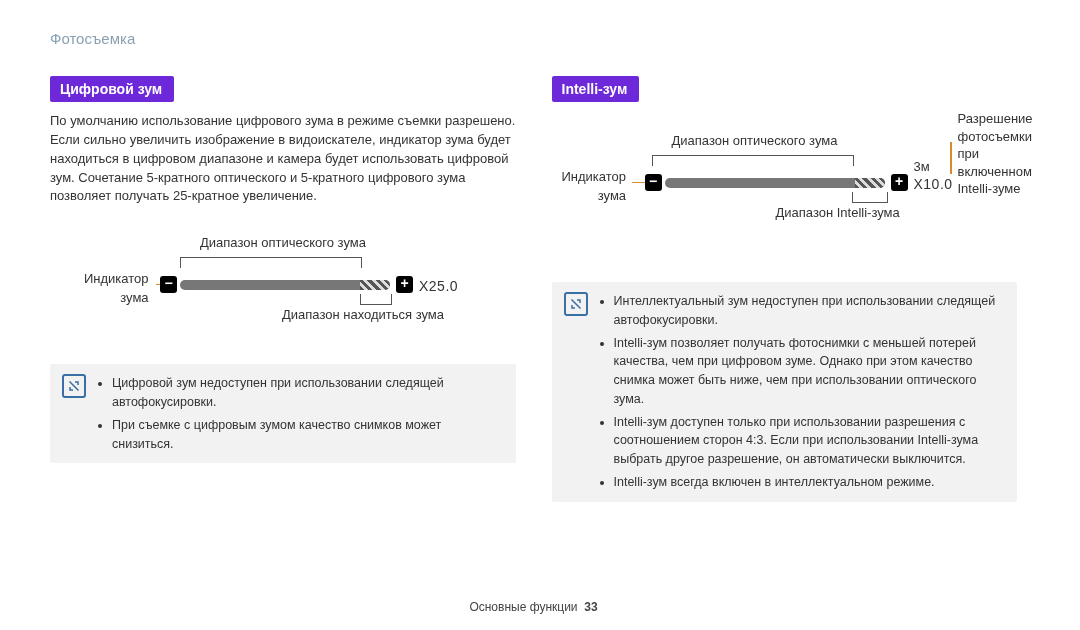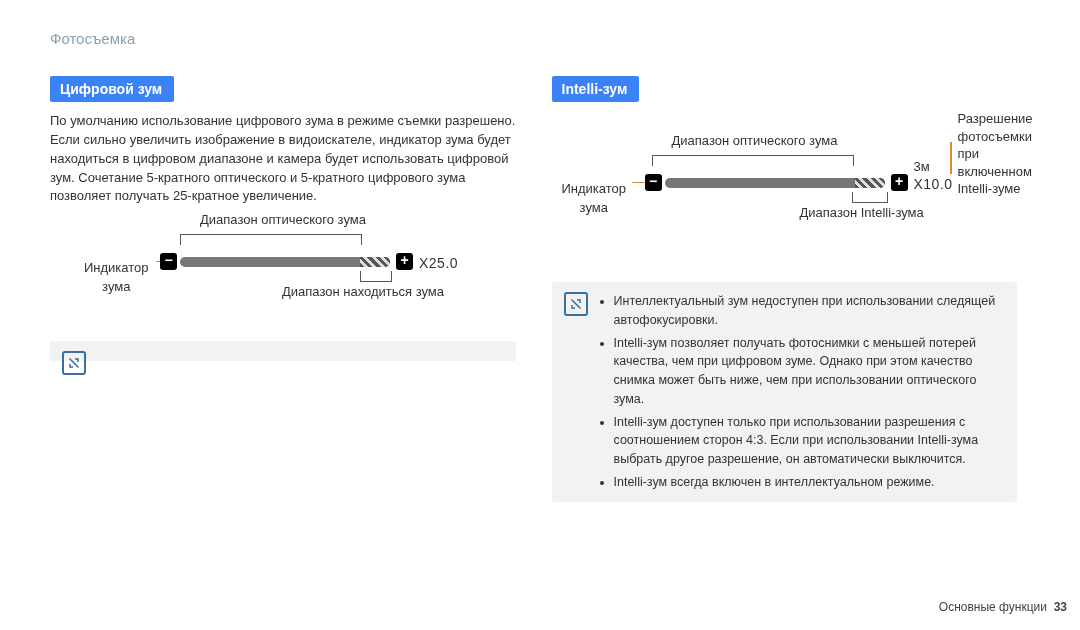--- a/index.html
+++ b/index.html
@@ -1,46 +1,46 @@
 <!DOCTYPE html>
 <html><head>
 <meta charset="utf-8">
 <style>
   html,body{margin:0;padding:0;background:#fff;font-family:Arial,Helvetica,sans-serif;color:#333;font-size:12.5px;line-height:1.45}
   .page{width:1067px;height:630px;box-sizing:border-box;padding:28px 50px 0 50px;position:relative}
   .hdr{color:#8aa1b2;font-weight:400;font-size:15px;margin-bottom:26px}
   .cols{display:flex;gap:36px}
   .col{flex:1;min-width:0}
-  .tag{display:inline-block;background:#3b82f6;color:#fff;padding:3px 12px 3px 10px;font-weight:700;font-size:14px;border-radius:2px;margin-bottom:10px}
-  .para{font-size:13px;line-height:1.45;margin-bottom:5px}
+  .tag{display:inline-block;background:#6d28d9;color:#fff;padding:3px 12px 3px 10px;font-weight:700;font-size:14px;border-radius:2px;margin-bottom:10px}
+  .para{font-size:13px;line-height:1.45;margin-bottom:28px}
   
   .diag{position:relative;height:120px;margin-bottom:10px}
   .bar{position:absolute;left:130px;top:46px;width:210px;height:10px;background:#777;border-radius:5px}
   .bar::after{content:"";position:absolute;right:0;top:0;width:30px;height:10px;
     background:repeating-linear-gradient(45deg,#555 0 3px,#ddd 3px 6px);border-radius:0 5px 5px 0}
   .minus{position:absolute;left:110px;top:42px;width:17px;height:17px;background:#000;border-radius:3px;color:#fff;text-align:center;line-height:15px;font-weight:700;font-size:14px}
   .plus{position:absolute;left:346px;top:42px;width:17px;height:17px;background:#000;border-radius:3px;color:#fff;text-align:center;line-height:15px;font-weight:700;font-size:14px}
   .xval{position:absolute;left:369px;top:42px;font-weight:400;font-size:14px;letter-spacing:0.5px}
   .lbl-opt{position:absolute;left:150px;top:0;font-size:13px}
   .brk-opt{position:absolute;left:130px;top:23px;width:180px;height:10px;border:1px solid #555;border-bottom:none}
   .lbl-dig{position:absolute;left:232px;top:72px;font-size:13px}
   .brk-dig{position:absolute;left:310px;top:60px;width:30px;height:10px;border:1px solid #555;border-top:none}
-  .lbl-ind{position:absolute;left:34px;top:48px;font-size:13px;text-align:center}
+  .lbl-ind{position:absolute;left:34px;top:36px;font-size:13px;text-align:right}
   .ln-ind{position:absolute;left:106px;top:50px;width:18px;height:0;border-top:1.5px solid #d98b2e}
   .lbl-res{position:absolute;left:406px;top:-22px;font-size:13px;line-height:1.35}
   .ln-res{position:absolute;left:398px;top:10px;width:0;height:32px;border-left:2px solid #d98b2e}
   .res3m{position:absolute;left:370px;top:26px;font-weight:400;font-size:13px}
   
   .note{background:#f2f2f2;border-radius:2px;padding:10px 14px 10px 46px;position:relative;font-size:12.5px;line-height:1.5}
   .note .ico{position:absolute;left:12px;top:10px;width:20px;height:20px;border:2px solid #3b6ea5;border-radius:3px;display:flex;align-items:center;justify-content:center}
   .note .ico svg{width:12px;height:12px}
   .note ul{margin:0;padding-left:16px}
   .note li{margin-bottom:4px}
   .note li:last-child{margin-bottom:0}
-  .footer{position:absolute;left:0;right:0;bottom:14px;text-align:right;font-size:12px;color:#444}
+  .footer{position:absolute;left:0;right:0;bottom:14px;text-align:center;font-size:12px;color:#444}
 </style>
 </head>
 <body>
 <div class="page">
 
 <div class="hdr">Фотосъемка</div>
 
 <div class="cols">
 
   <div class="col">
@@ -59,38 +59,42 @@
       <div class="brk-dig"></div>
       <div class="lbl-dig">Диапазон находиться зума</div>
     </div>
 
     <div class="note">
       <div class="ico">
         <svg viewBox="0 0 24 24" fill="none" stroke="#3b6ea5" stroke-width="3">
               <path d="M3 3 L21 21 M4 14 L4 20 L10 20 M20 10 L20 4 L14 4"></path>
             </svg>
       </div>
+      <ul>
+        <li>Цифровой зум недоступен при использовании следящей автофокусировки.</li>
+        <li>При съемке с цифровым зумом качество снимков может снизиться.</li>
+      </ul>
     </div>
   </div>
 
   <div class="col">
     <div class="tag">Intelli-зум</div>
 
     <div class="diag" style="height:140px;margin-top:20px">
       <div class="lbl-opt" style="left:120px">Диапазон оптического зума</div>
       <div class="brk-opt" style="left:100px;width:200px"></div>
       <div class="lbl-ind" style="left:10px">Индикатор<br>зума</div>
       <div class="ln-ind" style="left:80px"></div>
       <div class="minus" style="left:93px">−</div>
       <div class="bar" style="left:113px;width:220px"></div>
       <div class="plus" style="left:339px">+</div>
       <div class="xval" style="left:362px">X10.0</div>
       <div class="res3m" style="left:362px">3м</div>
       <div class="brk-dig" style="left:300px;width:34px"></div>
-      <div class="lbl-dig" style="left:248px">Диапазон Intelli-зума</div>
+      <div class="lbl-dig" style="left:224px">Диапазон Intelli-зума</div>
       <div class="ln-res"></div>
       <div class="lbl-res">Разрешение<br>фотосъемки при<br>включенном Intelli-зуме</div>
     </div>
 
     <div class="note">
       <div class="ico">
         <svg viewBox="0 0 24 24" fill="none" stroke="#3b6ea5" stroke-width="3">
               <path d="M3 3 L21 21 M4 14 L4 20 L10 20 M20 10 L20 4 L14 4"></path>
             </svg>
       </div>

